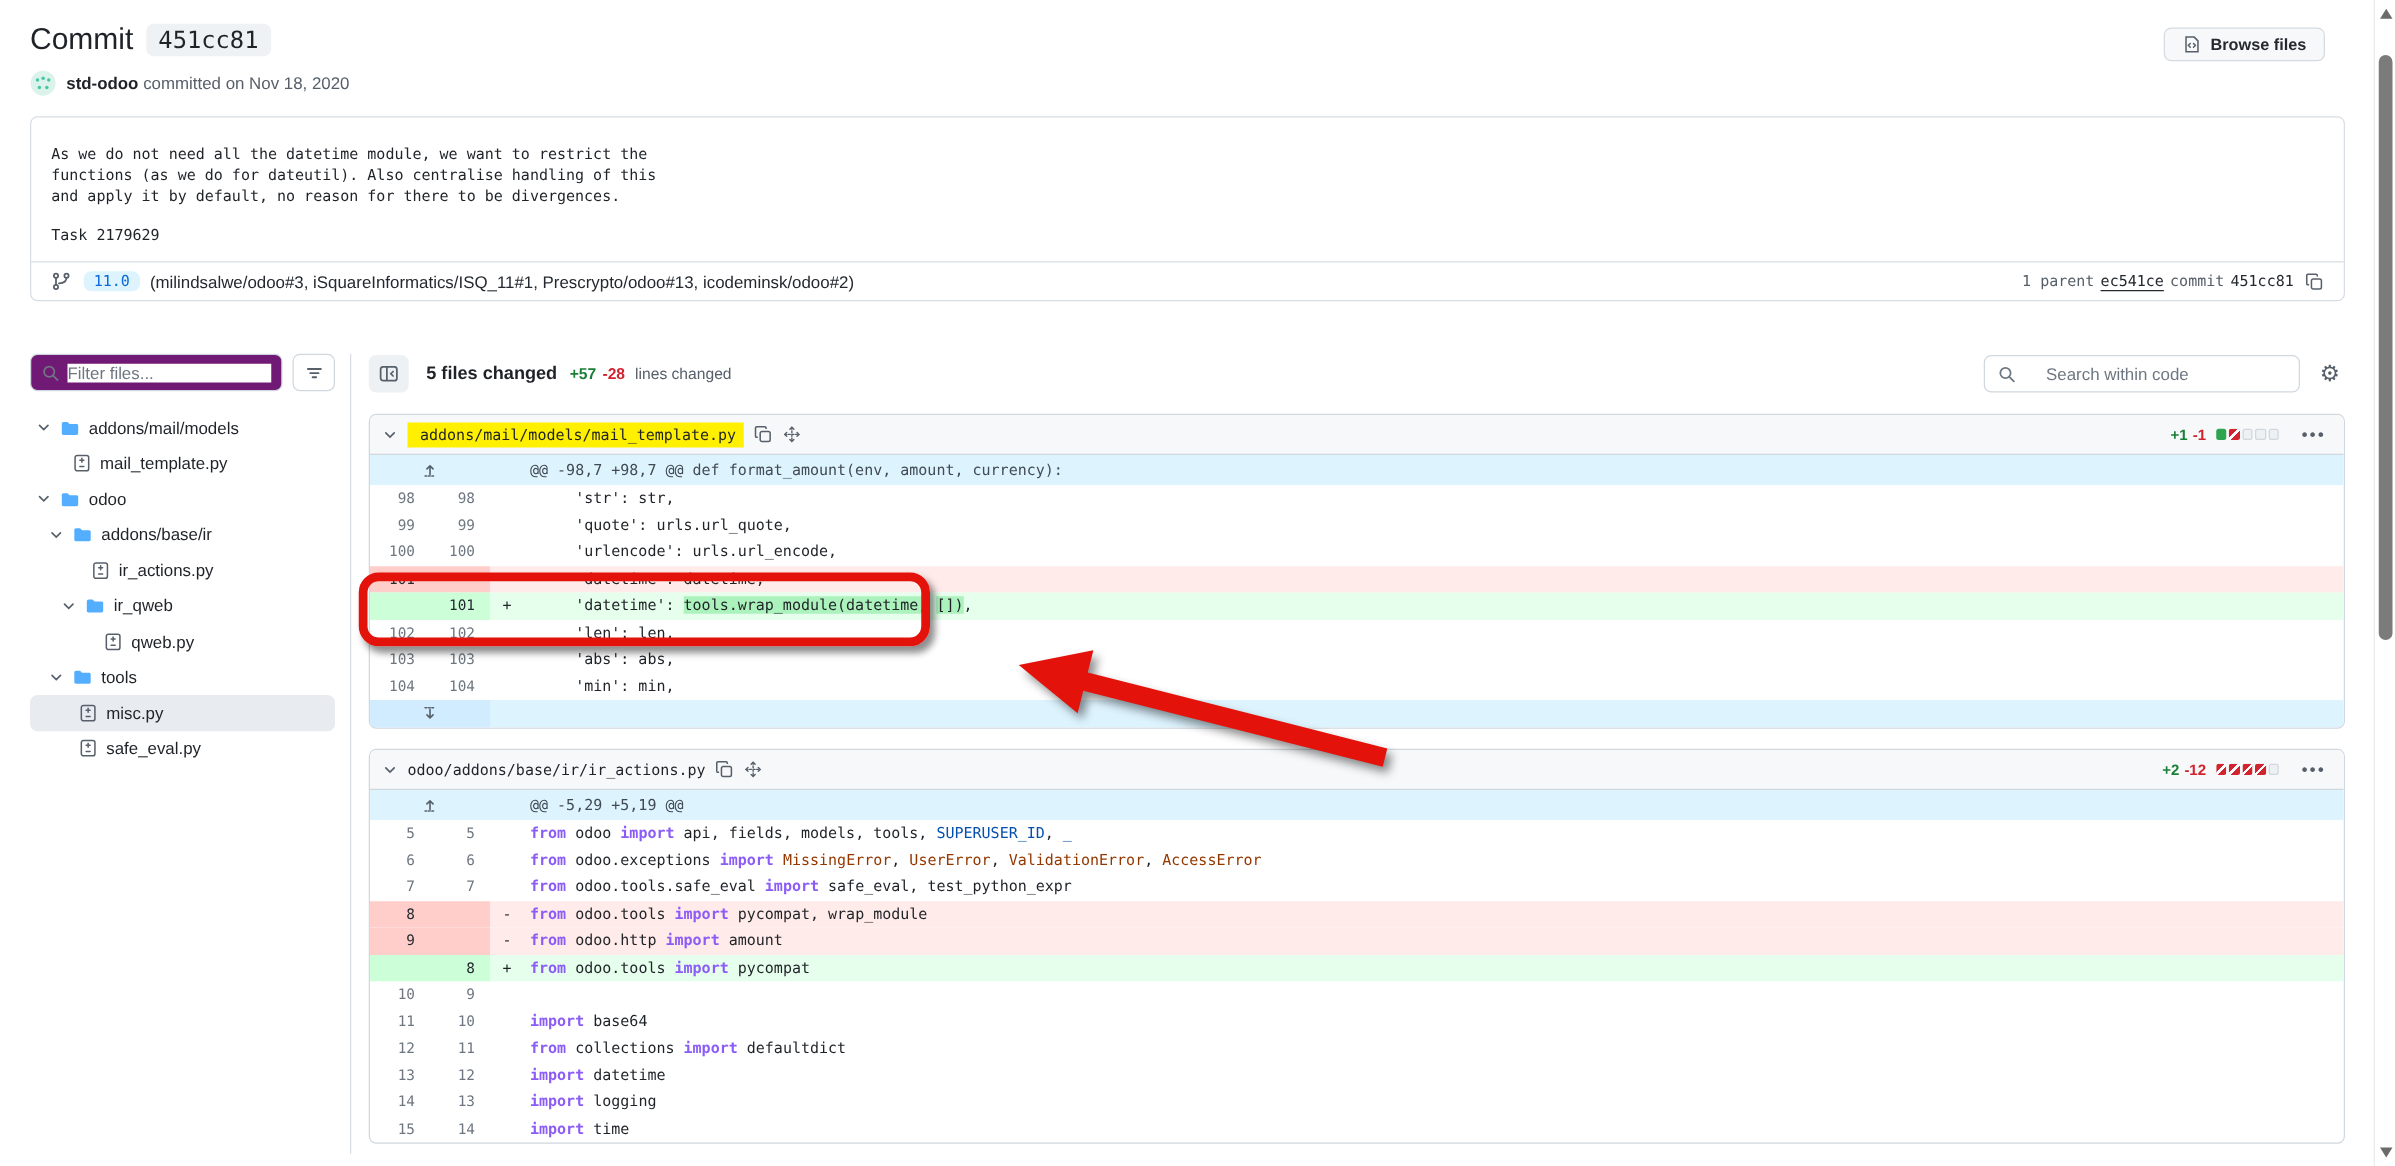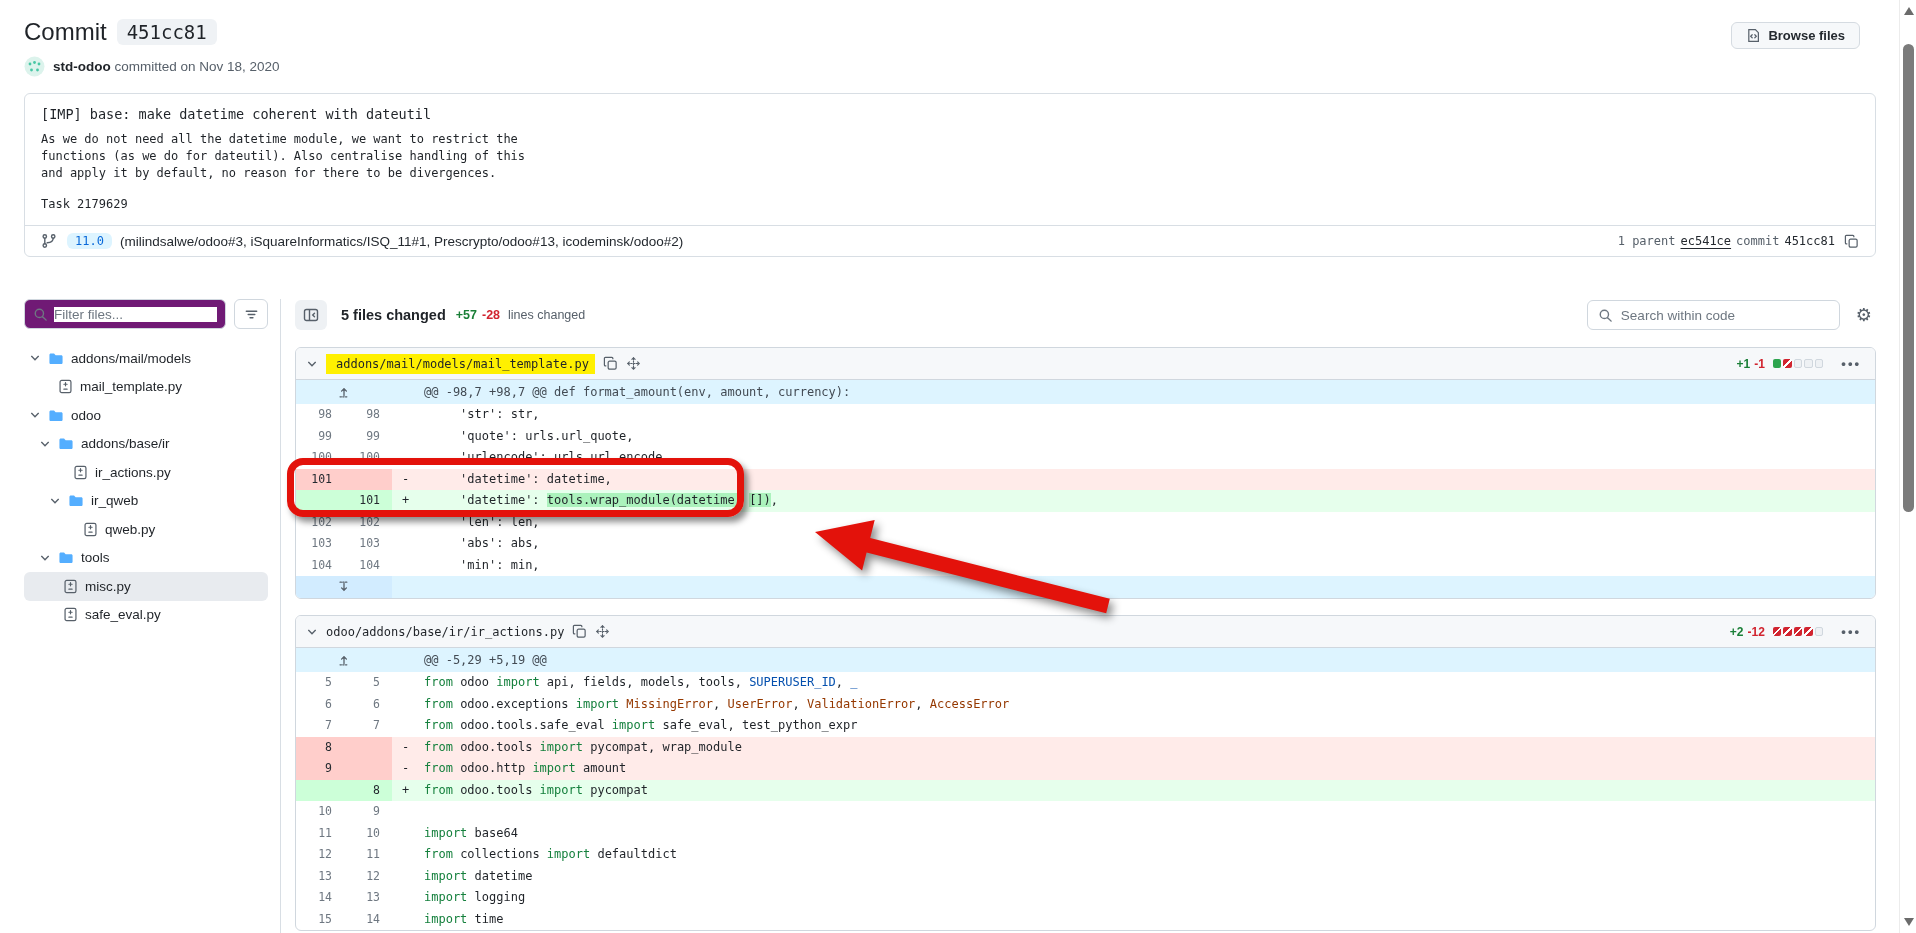--- a/index.html
+++ b/index.html
@@ -55,21 +55,21 @@
   .tree-row .lbl { white-space:nowrap; }
 
   
   .main-toolbar { display:flex; align-items:center; gap:10px; height:32px; }
   .collapse-btn { width:32px; height:30px; border-radius:6px; background:#eef1f4; border:none;
     display:flex; align-items:center; justify-content:center; cursor:pointer; }
   .files-changed { font-size:14.5px; font-weight:700; color:#1f2328; margin-left:4px; }
   .adds { color:#1a7f37; font-weight:600; font-size:12.5px; }
   .dels { color:#d1242f; font-weight:600; font-size:12.5px; }
   .lines-suffix { color:#57606a; font-size:12.5px; }
-  .code-search { margin-left:auto; display:flex; align-items:center; gap:8px; border:1px solid #d0d7de;
+  .code-search { margin-left:auto; display:flex; align-items:center; gap:24px; border:1px solid #d0d7de;
     border-radius:6px; height:30px; width:253px; padding:0 10px; }
   .code-search input { border:none; outline:none; width:100%; font-size:13.5px;
     font-family:"Liberation Sans",sans-serif; }
   .code-search input::placeholder { color:#6e7781; }
   .gear { margin-left:6px; margin-right:4px; font-size:18px; color:#57606a; cursor:pointer; line-height:1; }
 
   
   .card { border:1px solid #d0d7de; border-radius:6px; margin-top:16px; overflow:hidden; }
   .card-head { height:32px; background:#f6f8fa; border-bottom:1px solid #d0d7de;
     display:flex; align-items:center; padding:0 10px; gap:8px; }
@@ -95,21 +95,21 @@
   .drow.hunk { background:#ddf4ff; height:24px; line-height:24px; color:#424a53; }
   .drow.hunk .gutter { width:96px; flex:0 0 96px; display:flex; align-items:center; justify-content:center; cursor:pointer; }
   .drow.hunk .code { color:#424a53; }
   .drow.del .num { background:#ffcecb; color:#24292f; }
   .drow.del .code { background:#ffebe9; }
   .drow.add .num { background:#ccffd8; color:#24292f; }
   .drow.add .code { background:#e6ffec; }
   .drow.expand { height:22px; line-height:22px; background:#ddf4ff; }
   .drow.expand .gutter { width:96px; flex:0 0 96px; display:flex; align-items:center; justify-content:center;
     background:#d2ecff; cursor:pointer; }
-  .tok-k { color:#15803d; }
+  .tok-k { color:#8b5cf6;font-weight:bold; }
   .tok-c { color:#0550ae; }
   .tok-o { color:#953800; }
   .hlw { background:#abf2bc; }
 
   
   .anno-box { position:absolute; left:287px; top:458px; width:457px; height:59px;
     border:7px solid #e3120b; border-radius:16px; pointer-events:none; z-index:40;
     box-shadow:4px 5px 6px rgba(0,0,0,.45); }
   .anno-arrow { position:absolute; left:0; top:0; pointer-events:none; z-index:41; }
 
@@ -155,21 +155,20 @@
           <circle cx="7.5" cy="14" r="1.4" fill="#47c7a4"></circle>
         <circle cx="13.5" cy="14" r="1.4" fill="#47c7a4"></circle>
       </svg>
     </span>
     <span><b>std-odoo</b>
       <span>committed on Nov 18, 2020</span></span>
   </div>
 
   <div class="msg-box">
     <div class="msg-main">
-      <div class="msg-title">[IMP] base: make datetime coherent with dateutil</div>
       <div class="msg-body">As we do not need all the datetime module, we want to restrict the
 functions (as we do for dateutil). Also centralise handling of this
 and apply it by default, no reason for there to be divergences.</div>
       <div class="msg-task">Task 2179629</div>
     </div>
     <div class="branch-row">
       <span>
         <svg width="16" height="16" viewBox="0 0 16 16" fill="none" stroke="#57606a" stroke-width="1.4">
           <circle cx="3.8" cy="3.5" r="1.7"></circle>
             <circle cx="3.8" cy="12.5" r="1.7"></circle>

